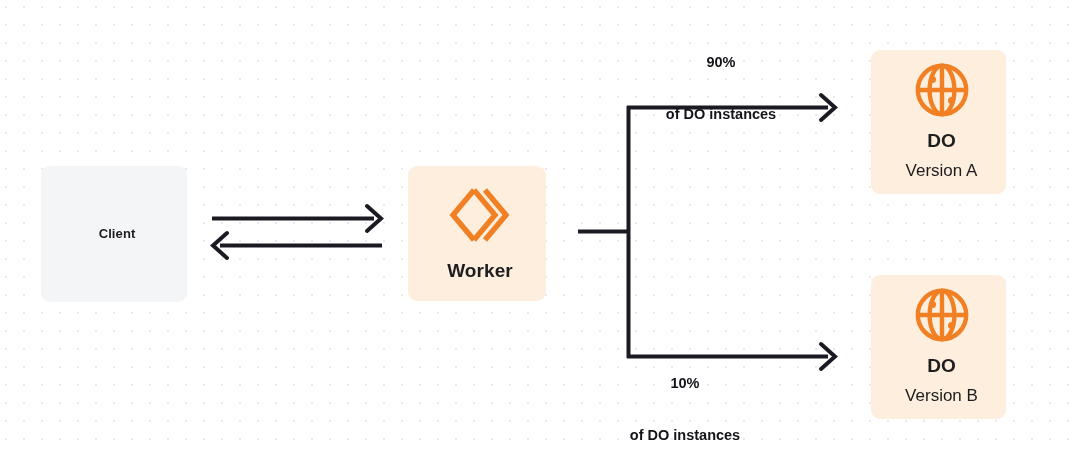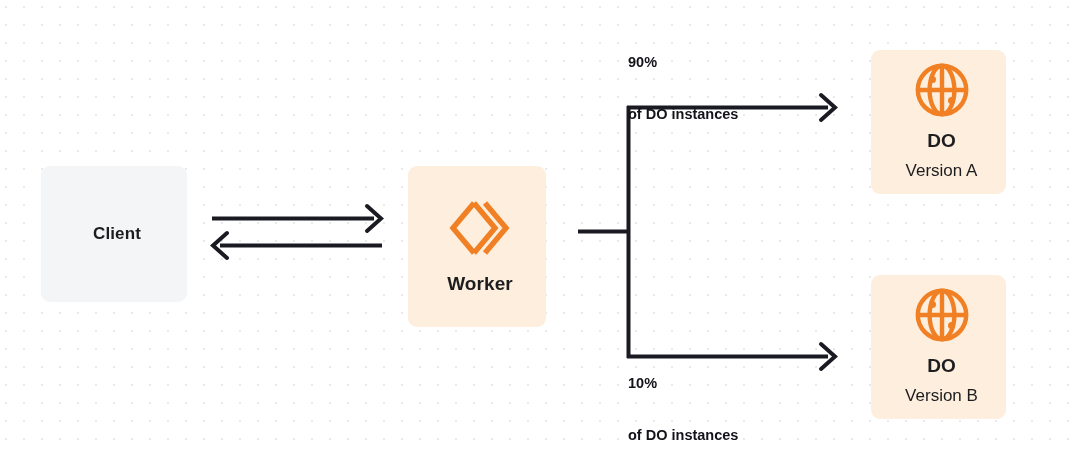--- a/index.html
+++ b/index.html
@@ -39,21 +39,21 @@
     left: 41px;
     top: 166px;
     width: 146px;
     height: 136px;
     background: #f4f5f7;
   }
   .node-worker {
     left: 408px;
     top: 166px;
     width: 138px;
-    height: 161px;
+    height: 135px;
     background: #fdeedd;
   }
   .node-do-a {
     left: 871px;
     top: 50px;
     width: 135px;
     height: 144px;
     background: #fdeedd;
   }
   .node-do-b {
@@ -65,21 +65,21 @@
   }
 
   .node-title {
     font-size: 19px;
     font-weight: 700;
     color: #1d1d1f;
     letter-spacing: 0.1px;
     line-height: 1.15;
   }
   .node-title-client {
-    font-size: 17px;
+    font-size: 13px;
   }
   .node-subtitle {
     font-size: 17px;
     font-weight: 400;
     color: #1d1d1f;
     line-height: 1.3;
     margin-top: 9px;
   }
 
   .icon-wrap {
@@ -100,34 +100,34 @@
     top: 0;
     width: 1072px;
     height: 452px;
     pointer-events: none;
     overflow: visible;
   }
 
   
   .edge-label {
     position: absolute;
-    text-align: left;
+    text-align: center;
     font-size: 14.5px;
     font-weight: 700;
     color: #13131a;
     line-height: 1.38;
     white-space: nowrap;
   }
   .edge-label-top {
     left: 628px;
     top: 52px;
     width: 186px;
   }
   .edge-label-bottom {
-    left: 628px;
+    left: 592px;
     top: 373px;
     width: 186px;
   }
   .edge-label .pct {
     display: block;
   }
   .edge-label .desc {
     display: block;
     margin-top: 32px;
   }

